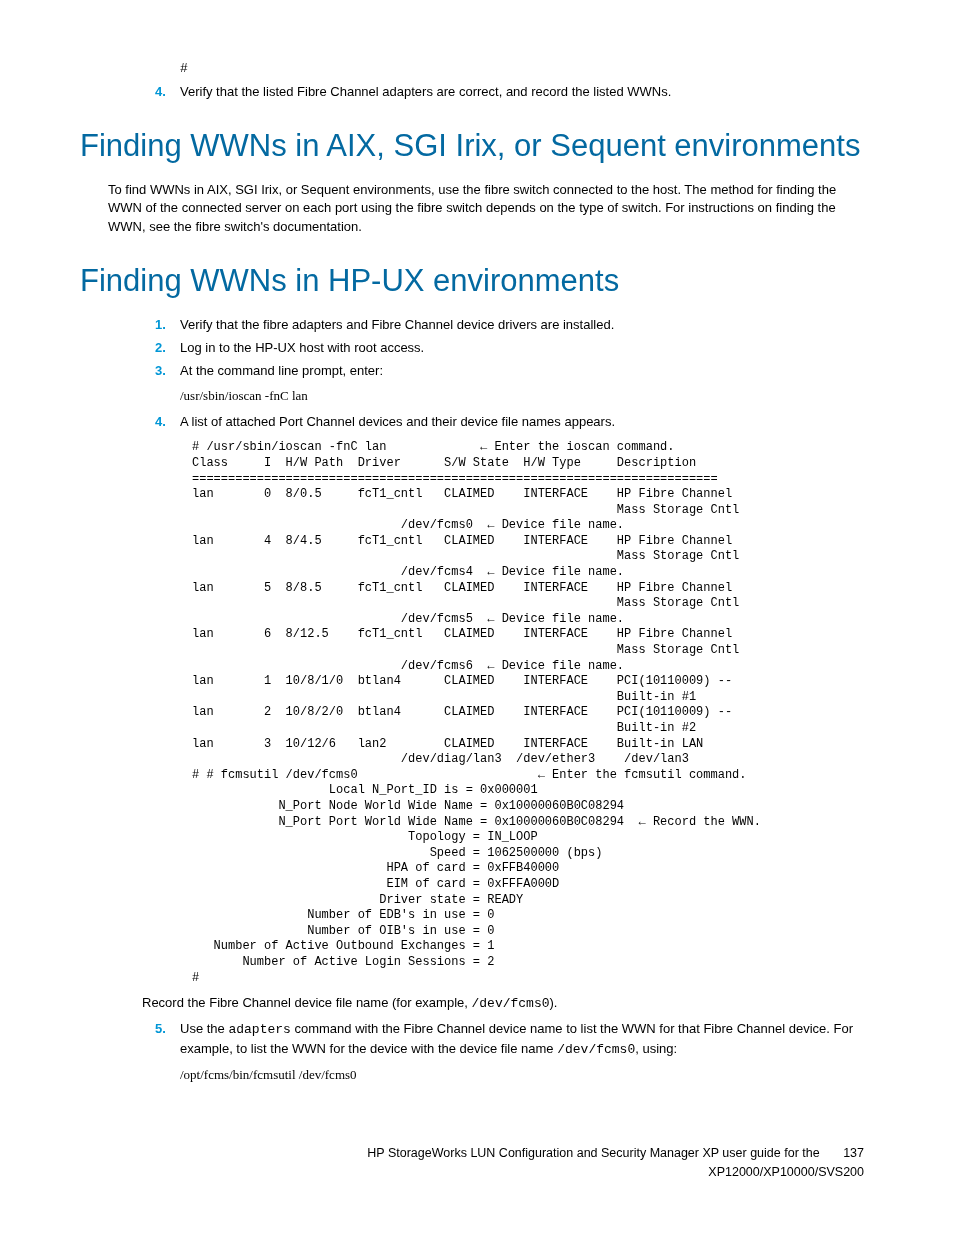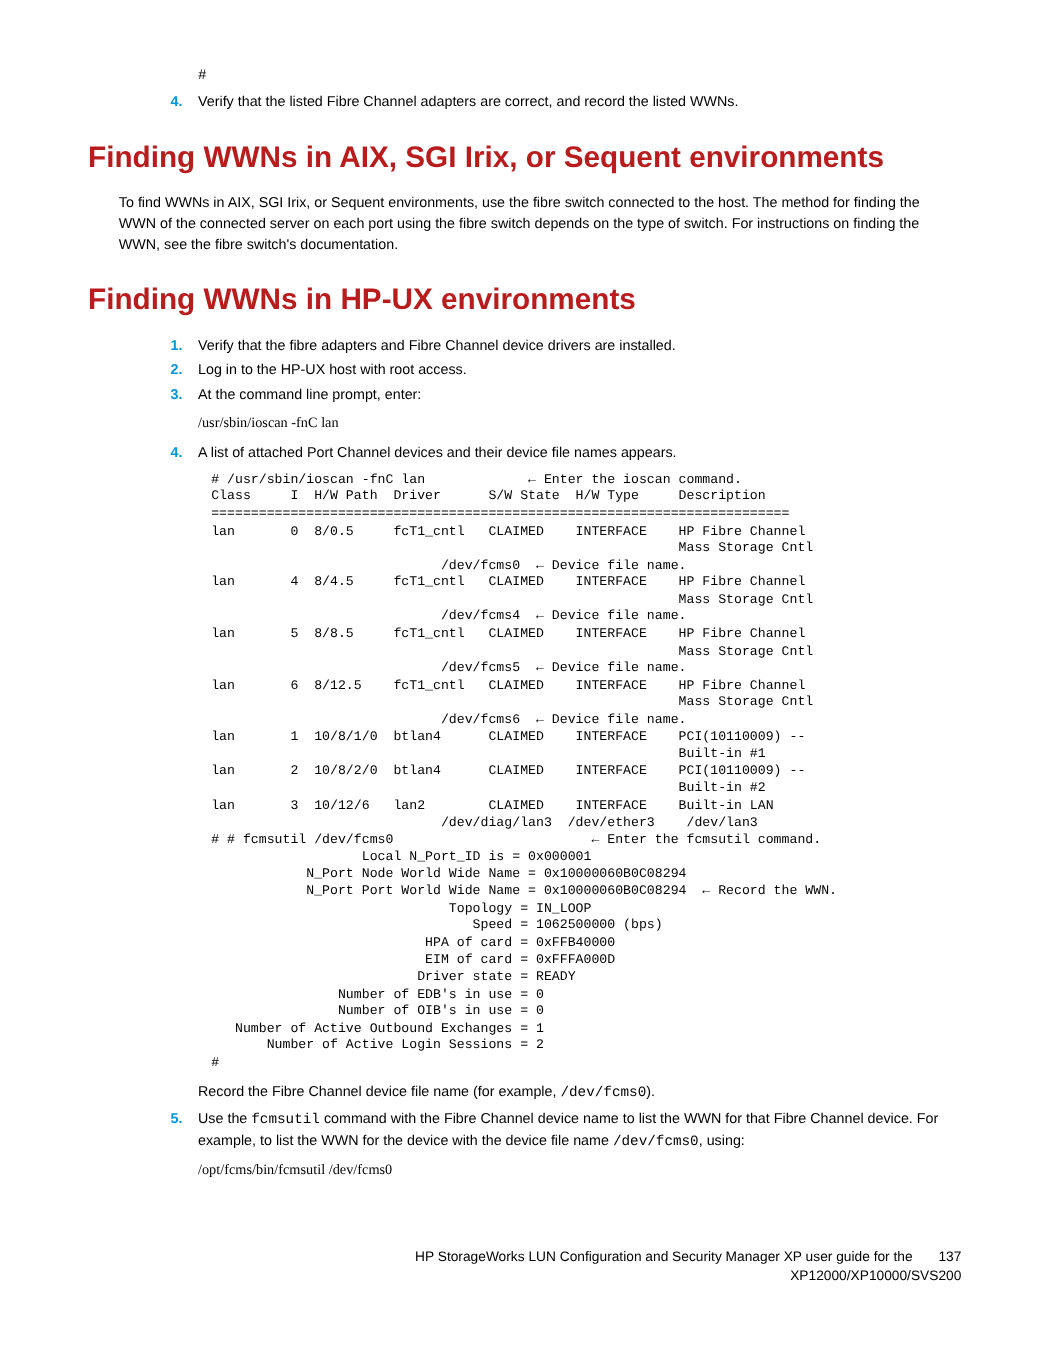--- a/index.html
+++ b/index.html
@@ -28,23 +28,23 @@
   .list-num {
     color: #0096D6;
     font-weight: bold;
     min-width: 25px;
     flex-shrink: 0;
   }
   .list-text {
     flex: 1;
   }
   h2.section {
-    color: #b91c1c;
-    font-weight: bold;
-    font-size: 27px;
+    color: #0369a1;
+    font-weight: normal;
+    font-size: 31px;
     margin: 22px 0 12px 0;
   }
   .body-para {
     margin-left: 28px;
     margin-right: 10px;
     margin-bottom: 6px;
   }
   .cmd-block {
     font-family: Liberation Serif, serif;
     font-size: 13px;
@@ -56,20 +56,21 @@
     font-family: "Courier New", Courier, monospace;
     font-size: 12px;
     line-height: 1.3;
     white-space: pre;
     margin: 8px 0 8px 112px;
   }
   .footer {
     margin-top: 60px;
     text-align: right;
     font-size: 12.5px;
+    margin-right: 10px;
   }
   .footer .pg {
     display:inline-block;
     margin-left: 20px;
   }
 </style>
 </head>
 <body>
 
 <div class="list">
@@ -140,29 +141,29 @@
                                  Speed = 1062500000 (bps)
                            HPA of card = 0xFFB40000
                            EIM of card = 0xFFFA000D
                           Driver state = READY
                 Number of EDB's in use = 0
                 Number of OIB's in use = 0
    Number of Active Outbound Exchanges = 1
        Number of Active Login Sessions = 2
 #</pre>
 
-<div class="body-para" style="margin-left:100px;">
+<div class="body-para" style="margin-left:62px;">
   <span>Record the Fibre Channel device file name (for example, </span><span class="code-inline">/dev/fcms0</span><span>).</span>
 </div>
 
 <div class="list">
   <div class="list-row">
     <div class="list-num">5.</div>
     <div class="list-text">
-      <span>Use the </span><span class="code-inline">fcmsutil</span><span> command with the Fibre Channel device name to list the WWN for that Fibre Channel device. For example, to list the WWN for the device with the device file name </span><span class="code-inline">/dev/fcms0</span><span>, using:</span>
+      <span>Use the </span><span class="code-inline">adapters</span><span> command with the Fibre Channel device name to list the WWN for that Fibre Channel device. For example, to list the WWN for the device with the device file name </span><span class="code-inline">/dev/fcms0</span><span>, using:</span>
     </div>
   </div>
 </div>
 <div class="cmd-block">/opt/fcms/bin/fcmsutil /dev/fcms0</div>
 
 <div class="footer">
   <span>HP StorageWorks LUN Configuration and Security Manager XP user guide for the</span>
   <span class="pg">137</span><br>
   <span>XP12000/XP10000/SVS200</span>
 </div>

